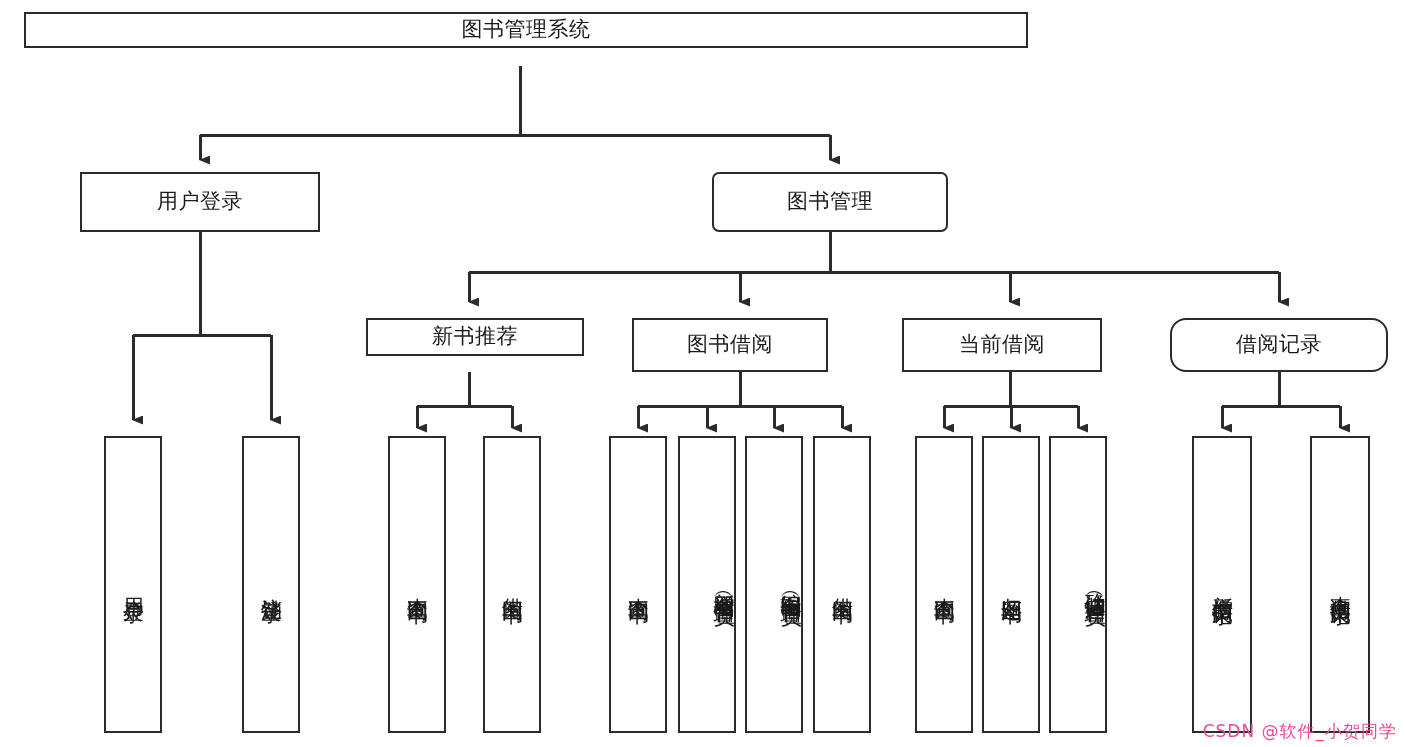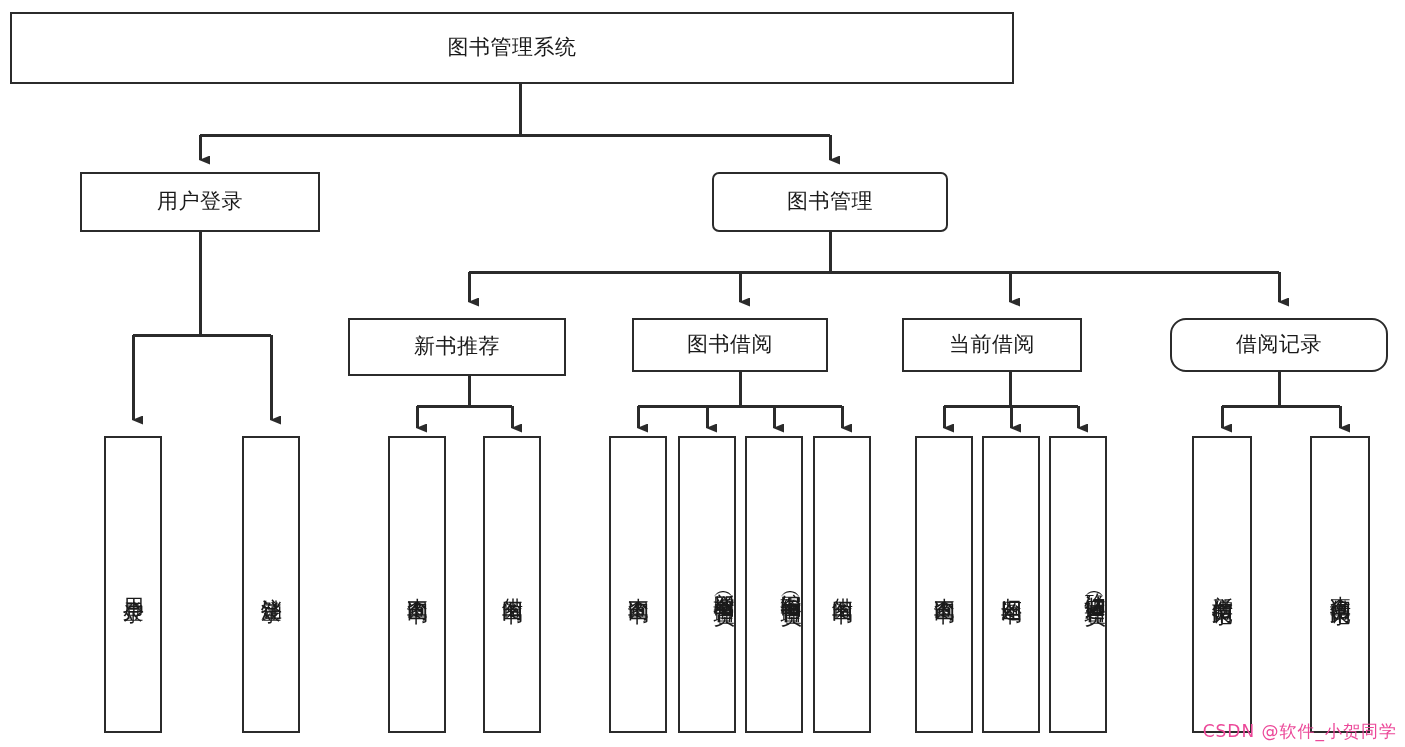--- a/index.html
+++ b/index.html
@@ -120,38 +120,38 @@
       <path d="M1011,406 L1011,428" marker-end="url(#arrowhead)"></path>
       <path d="M1078,406 L1078,428" marker-end="url(#arrowhead)"></path>
 
       <path d="M1279,372 L1279,406"></path>
       <path d="M1222,406 L1340,406"></path>
       <path d="M1222,406 L1222,428" marker-end="url(#arrowhead)"></path>
       <path d="M1340,406 L1340,428" marker-end="url(#arrowhead)"></path>
     </g>
   </svg>
 
-  <div class="node node-h" style="left:10px; top:12px; width:1004px; height:72px;">
+  <div class="node node-h" style="left:24px; top:12px; width:1004px; height:36px;">
     <span class="node-label">图书管理系统</span>
   </div>
 
   <div class="node node-h" style="left:80px; top:172px; width:240px; height:60px;">
     <span class="node-label">用户登录</span>
   </div>
   <div class="node node-h" style="left:712px; top:172px; width:236px; height:60px;border-radius:7px;">
     <span class="node-label">图书管理</span>
   </div>
 
-  <div class="node node-h" style="left:348px; top:318px; width:218px; height:58px;justify-content:center;">
+  <div class="node node-h" style="left:366px; top:318px; width:218px; height:38px;justify-content:center;">
     <span class="node-label">新书推荐</span>
   </div>
   <div class="node node-h" style="left:632px; top:318px; width:196px; height:54px;">
     <span class="node-label">图书借阅</span>
   </div>
-  <div class="node node-h" style="left:902px; top:318px; width:180px; height:54px;">
+  <div class="node node-h" style="left:902px; top:318px; width:200px; height:54px;">
     <span class="node-label">当前借阅</span>
   </div>
   <div class="node node-h" style="left:1170px; top:318px; width:218px; height:54px;border-radius:16px;">
     <span class="node-label">借阅记录</span>
   </div>
 
   <div class="node node-v center-v" style="left:104px; top:436px; width:58px; height:297px;">
     <span class="node-label">用户登录</span>
   </div>
   <div class="node node-v center-v" style="left:242px; top:436px; width:58px; height:297px;">

